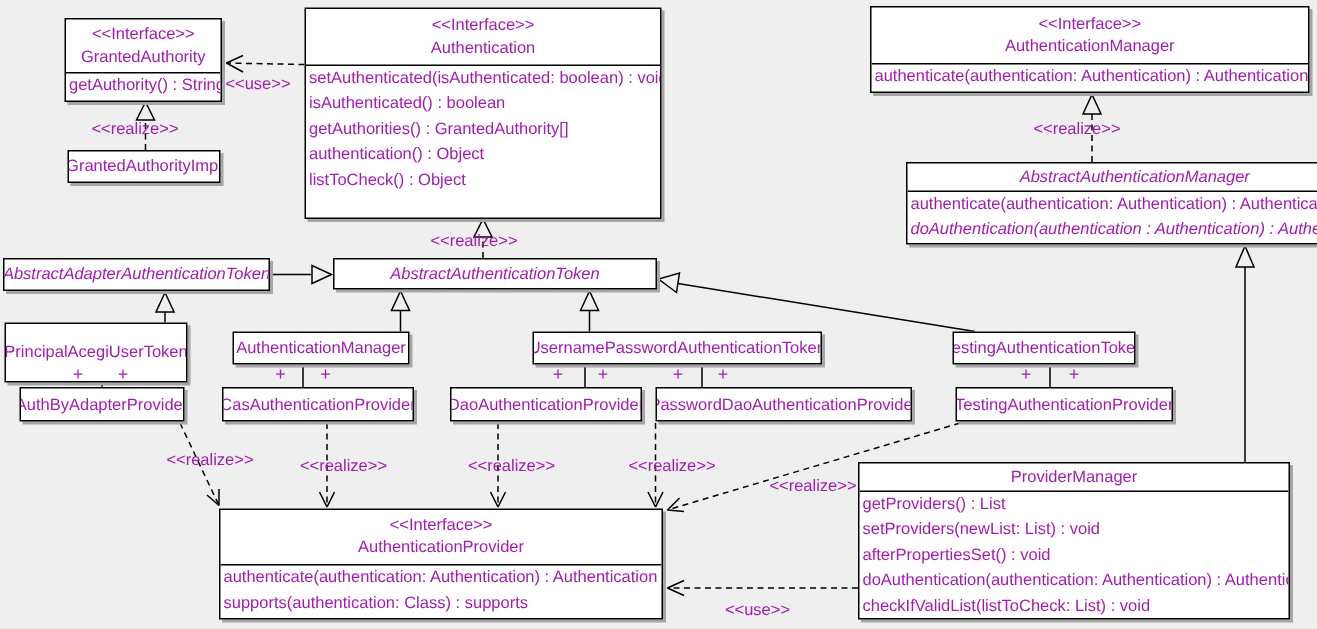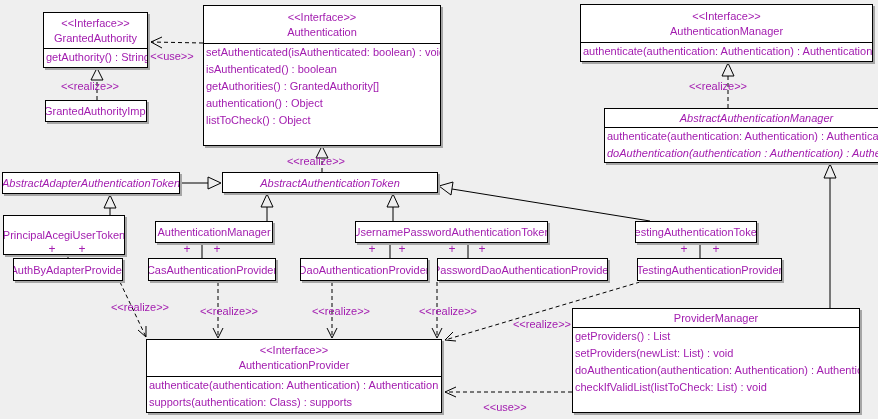--- a/index.html
+++ b/index.html
@@ -221,20 +221,21 @@
     </div>
   </div>
 
   <div class="box" style="left:572px;top:308px;width:288px;height:105px">
     <div class="hdr" style="height:18px">
       <div>ProviderManager</div>
     </div>
     <div class="methods">
       <div class="m">getProviders() : List</div>
       <div class="m">setProviders(newList: List) : void</div>
+      <div class="m">afterPropertiesSet() : void</div>
       <div class="m">doAuthentication(authentication: Authentication) : Authentication</div>
       <div class="m">checkIfValidList(listToCheck: List) : void</div>
     </div>
   </div>
 
   <div class="lbl" style="left:172px;top:50px">&lt;&lt;use&gt;&gt;</div>
   <div class="lbl" style="left:90px;top:80px">&lt;&lt;realize&gt;&gt;</div>
   <div class="lbl" style="left:316px;top:155px">&lt;&lt;realize&gt;&gt;</div>
   <div class="lbl" style="left:718px;top:80px">&lt;&lt;realize&gt;&gt;</div>
   <div class="lbl" style="left:140px;top:301px">&lt;&lt;realize&gt;&gt;</div>

